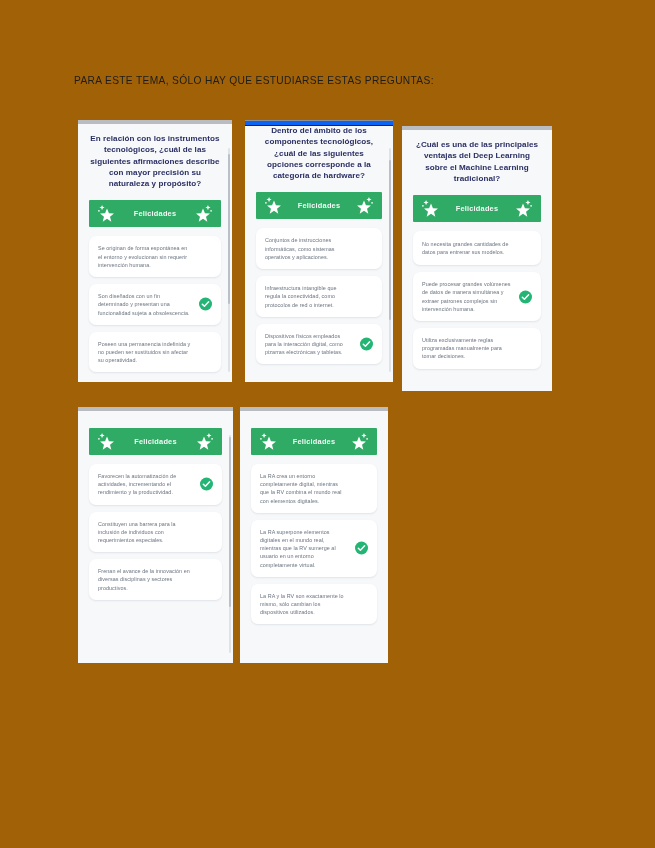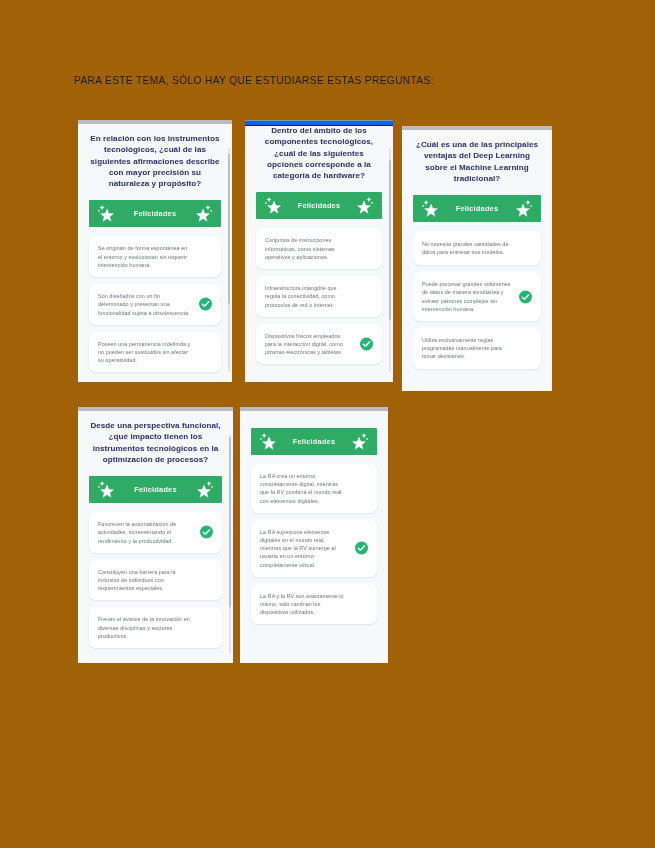--- a/index.html
+++ b/index.html
@@ -290,21 +290,20 @@
         </div>
       </div>
     </div>
   </div>
 
   <div class="shot" style="left:78px; top:407px; width:155px; height:256px;">
     <div class="topbar"></div>
     <div class="scroll-track"></div>
     <div class="scroll-thumb" style="top:30px;height:170px;"></div>
     <div class="shot-inner">
-      <div class="question">Desde una perspectiva funcional, ¿qué impacto tienen los instrumentos tecnológicos en la optimización de procesos?</div>
       <div class="banner">
         <span class="star left">
           <svg viewBox="0 0 24 24" width="22" height="22">
             <polygon points="12,6 14.1,11.2 19.6,11.5 15.3,15 16.7,20.4 12,17.3 7.3,20.4 8.7,15 4.4,11.5 9.9,11.2" fill="#ffffff"></polygon>
             <polygon points="6.6,2.2 7.4,4.2 9.4,5 7.4,5.8 6.6,7.8 5.8,5.8 3.8,5 5.8,4.2" fill="#ffffff"></polygon>
             <circle cx="3.2" cy="8.6" r="0.9" fill="#ffffff"></circle>
           </svg>
         </span>
         <span class="banner-label">Felicidades</span>
         <span class="star right">

